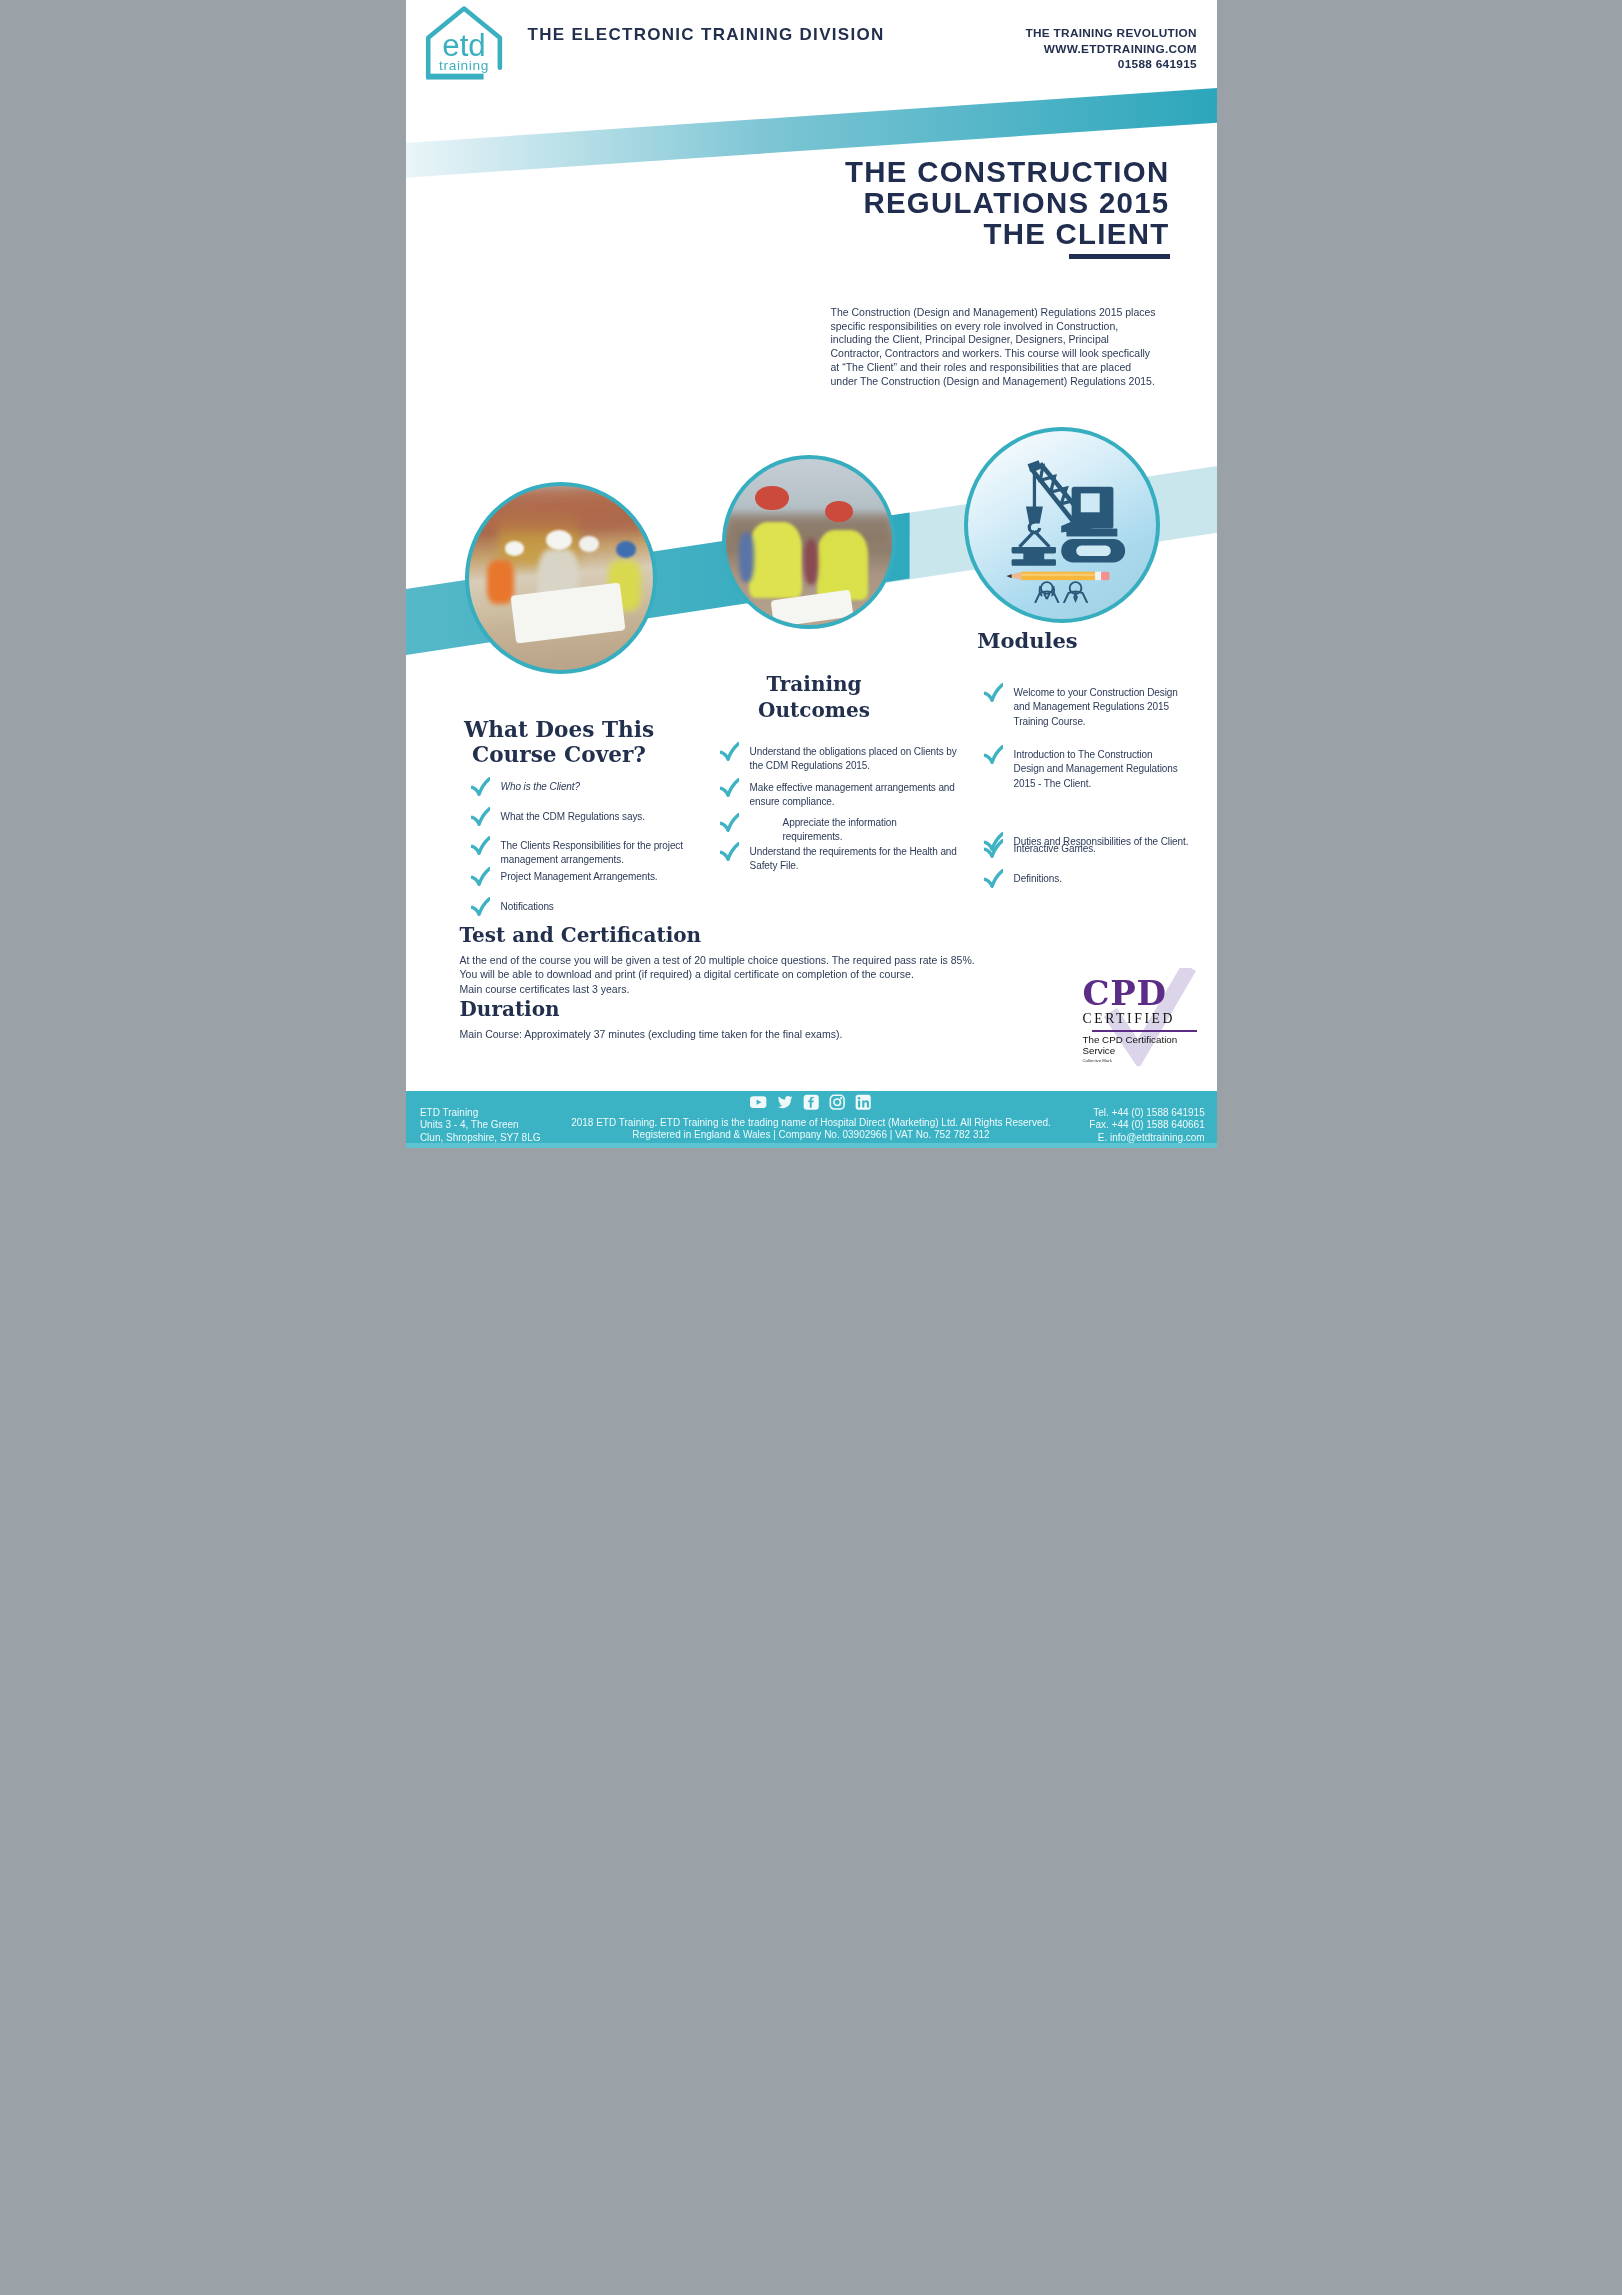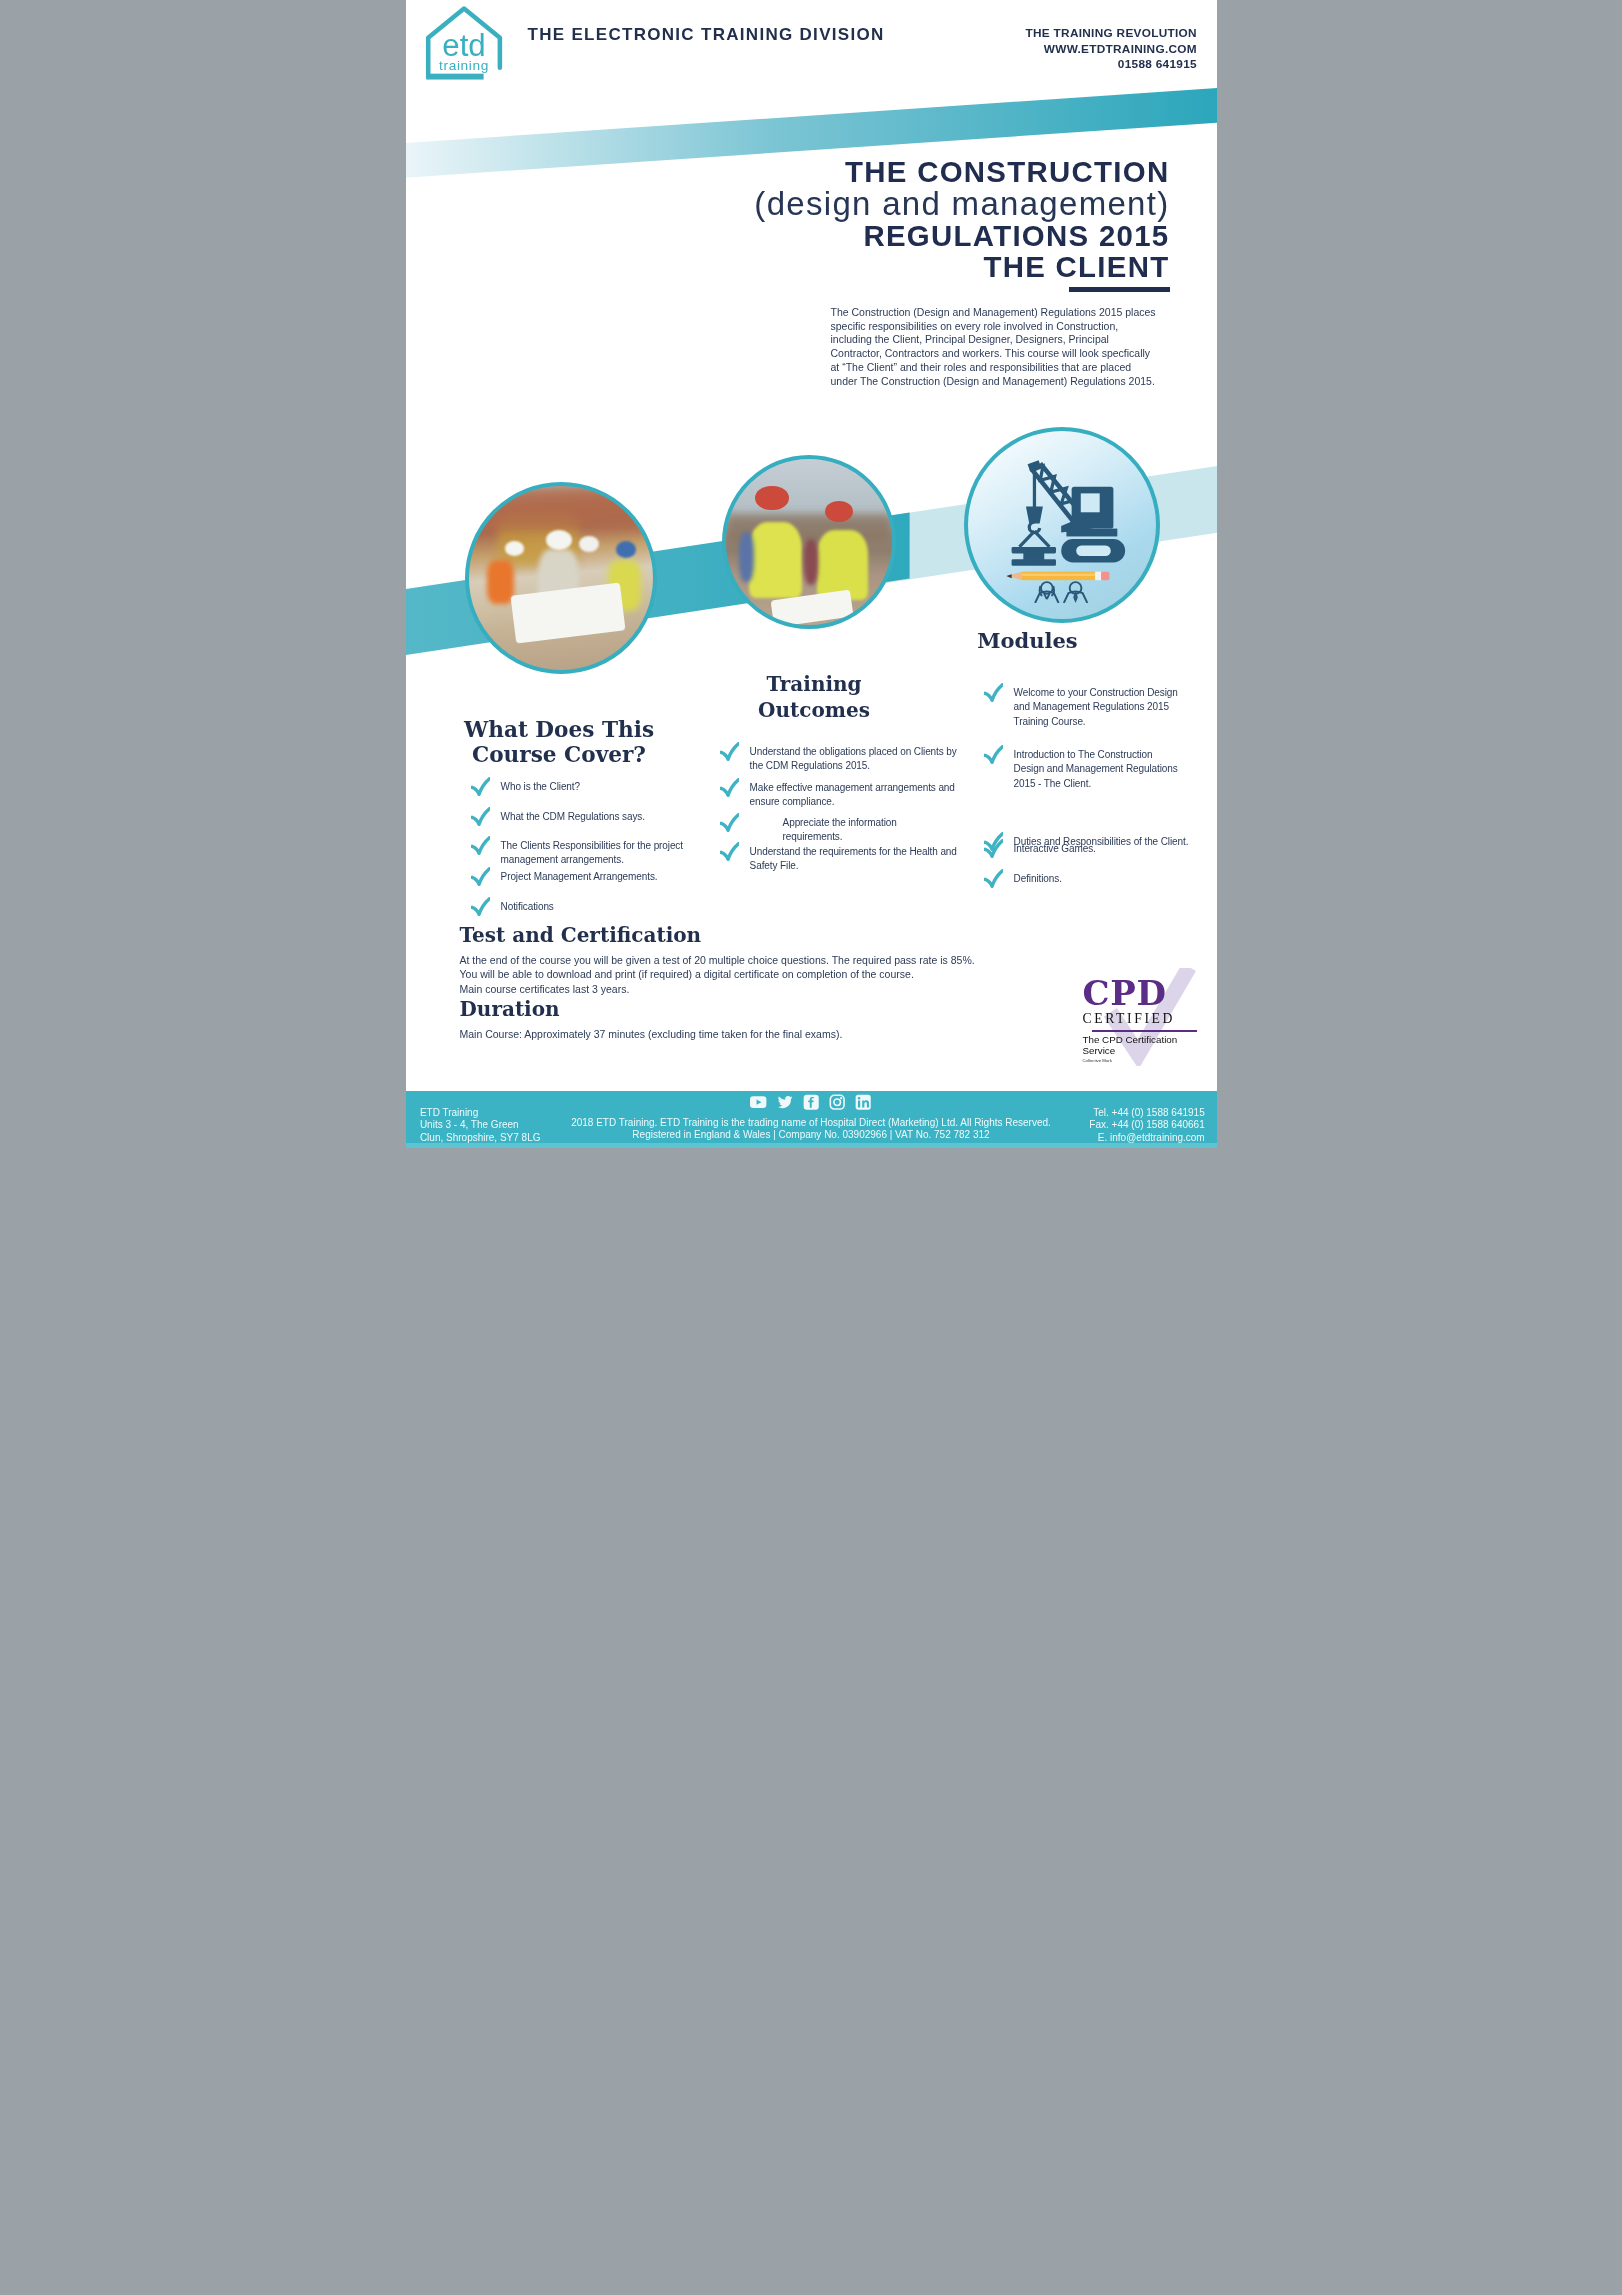--- a/index.html
+++ b/index.html
@@ -92,21 +92,20 @@
   <div class="abs division">THE ELECTRONIC TRAINING DIVISION</div>
 
   <div class="abs tagline">
     <div>THE TRAINING REVOLUTION</div>
     <div>WWW.ETDTRAINING.COM</div>
     <div>01588 641915</div>
   </div>
 
   <div class="abs title-block">
     <div class="title-bold">THE CONSTRUCTION</div>
-    <div class="title-light">(design and management)</div>
     <div class="title-bold">REGULATIONS 2015</div>
     <div class="title-bold">THE CLIENT</div>
     <div><span class="title-bar"></span></div>
   </div>
 
   <div class="abs intro">The Construction (Design and Management) Regulations 2015 places specific responsibilities on every role involved in Construction, including the Client, Principal Designer, Designers, Principal Contractor, Contractors and workers. This course will look specfically at “The Client” and their roles and responsibilities that are placed under The Construction (Design and Management) Regulations 2015.</div>
 
   <div class="abs circle c1">
     <div class="blob" style="left:16%;top:14%;width:44%;height:30%;background:#c79c3f;filter:blur(4.6px);opacity:.75;border-radius:22%;"></div>
     <div class="blob" style="left:2%;top:2%;width:96%;height:22%;background:#b06a4c;filter:blur(5.2px);opacity:.8;"></div>
@@ -172,21 +171,21 @@
         <path d="M126,222 l-2,5 l2,5 l2,-5 z"></path>
       </g>
     </svg>
   </div>
 
   <div class="abs slab h-center" style="left:52px;top:717px;width:203px;font-size:21.6px;line-height:25px;">
     <div>What Does This</div>
     <div>Course Cover?</div>
   </div>
 
-  <div class="abs row" style="left:65px;top:780px;width:236px;">
+  <div class="abs row" style="left:65px;top:780px;width:236px;font-style:italic;">
     <svg class="tick" viewBox="0 0 34 34">
         <path d="M2 18 C8 20 12 25 14 30 C18 18 26 8 32 3"></path>
       </svg>
     <div class="item-text">Who is the Client?</div>
   </div>
   <div class="abs row" style="left:65px;top:810px;width:236px;">
     <svg class="tick" viewBox="0 0 34 34">
         <path d="M2 18 C8 20 12 25 14 30 C18 18 26 8 32 3"></path>
       </svg>
     <div class="item-text">What the CDM Regulations says.</div>

